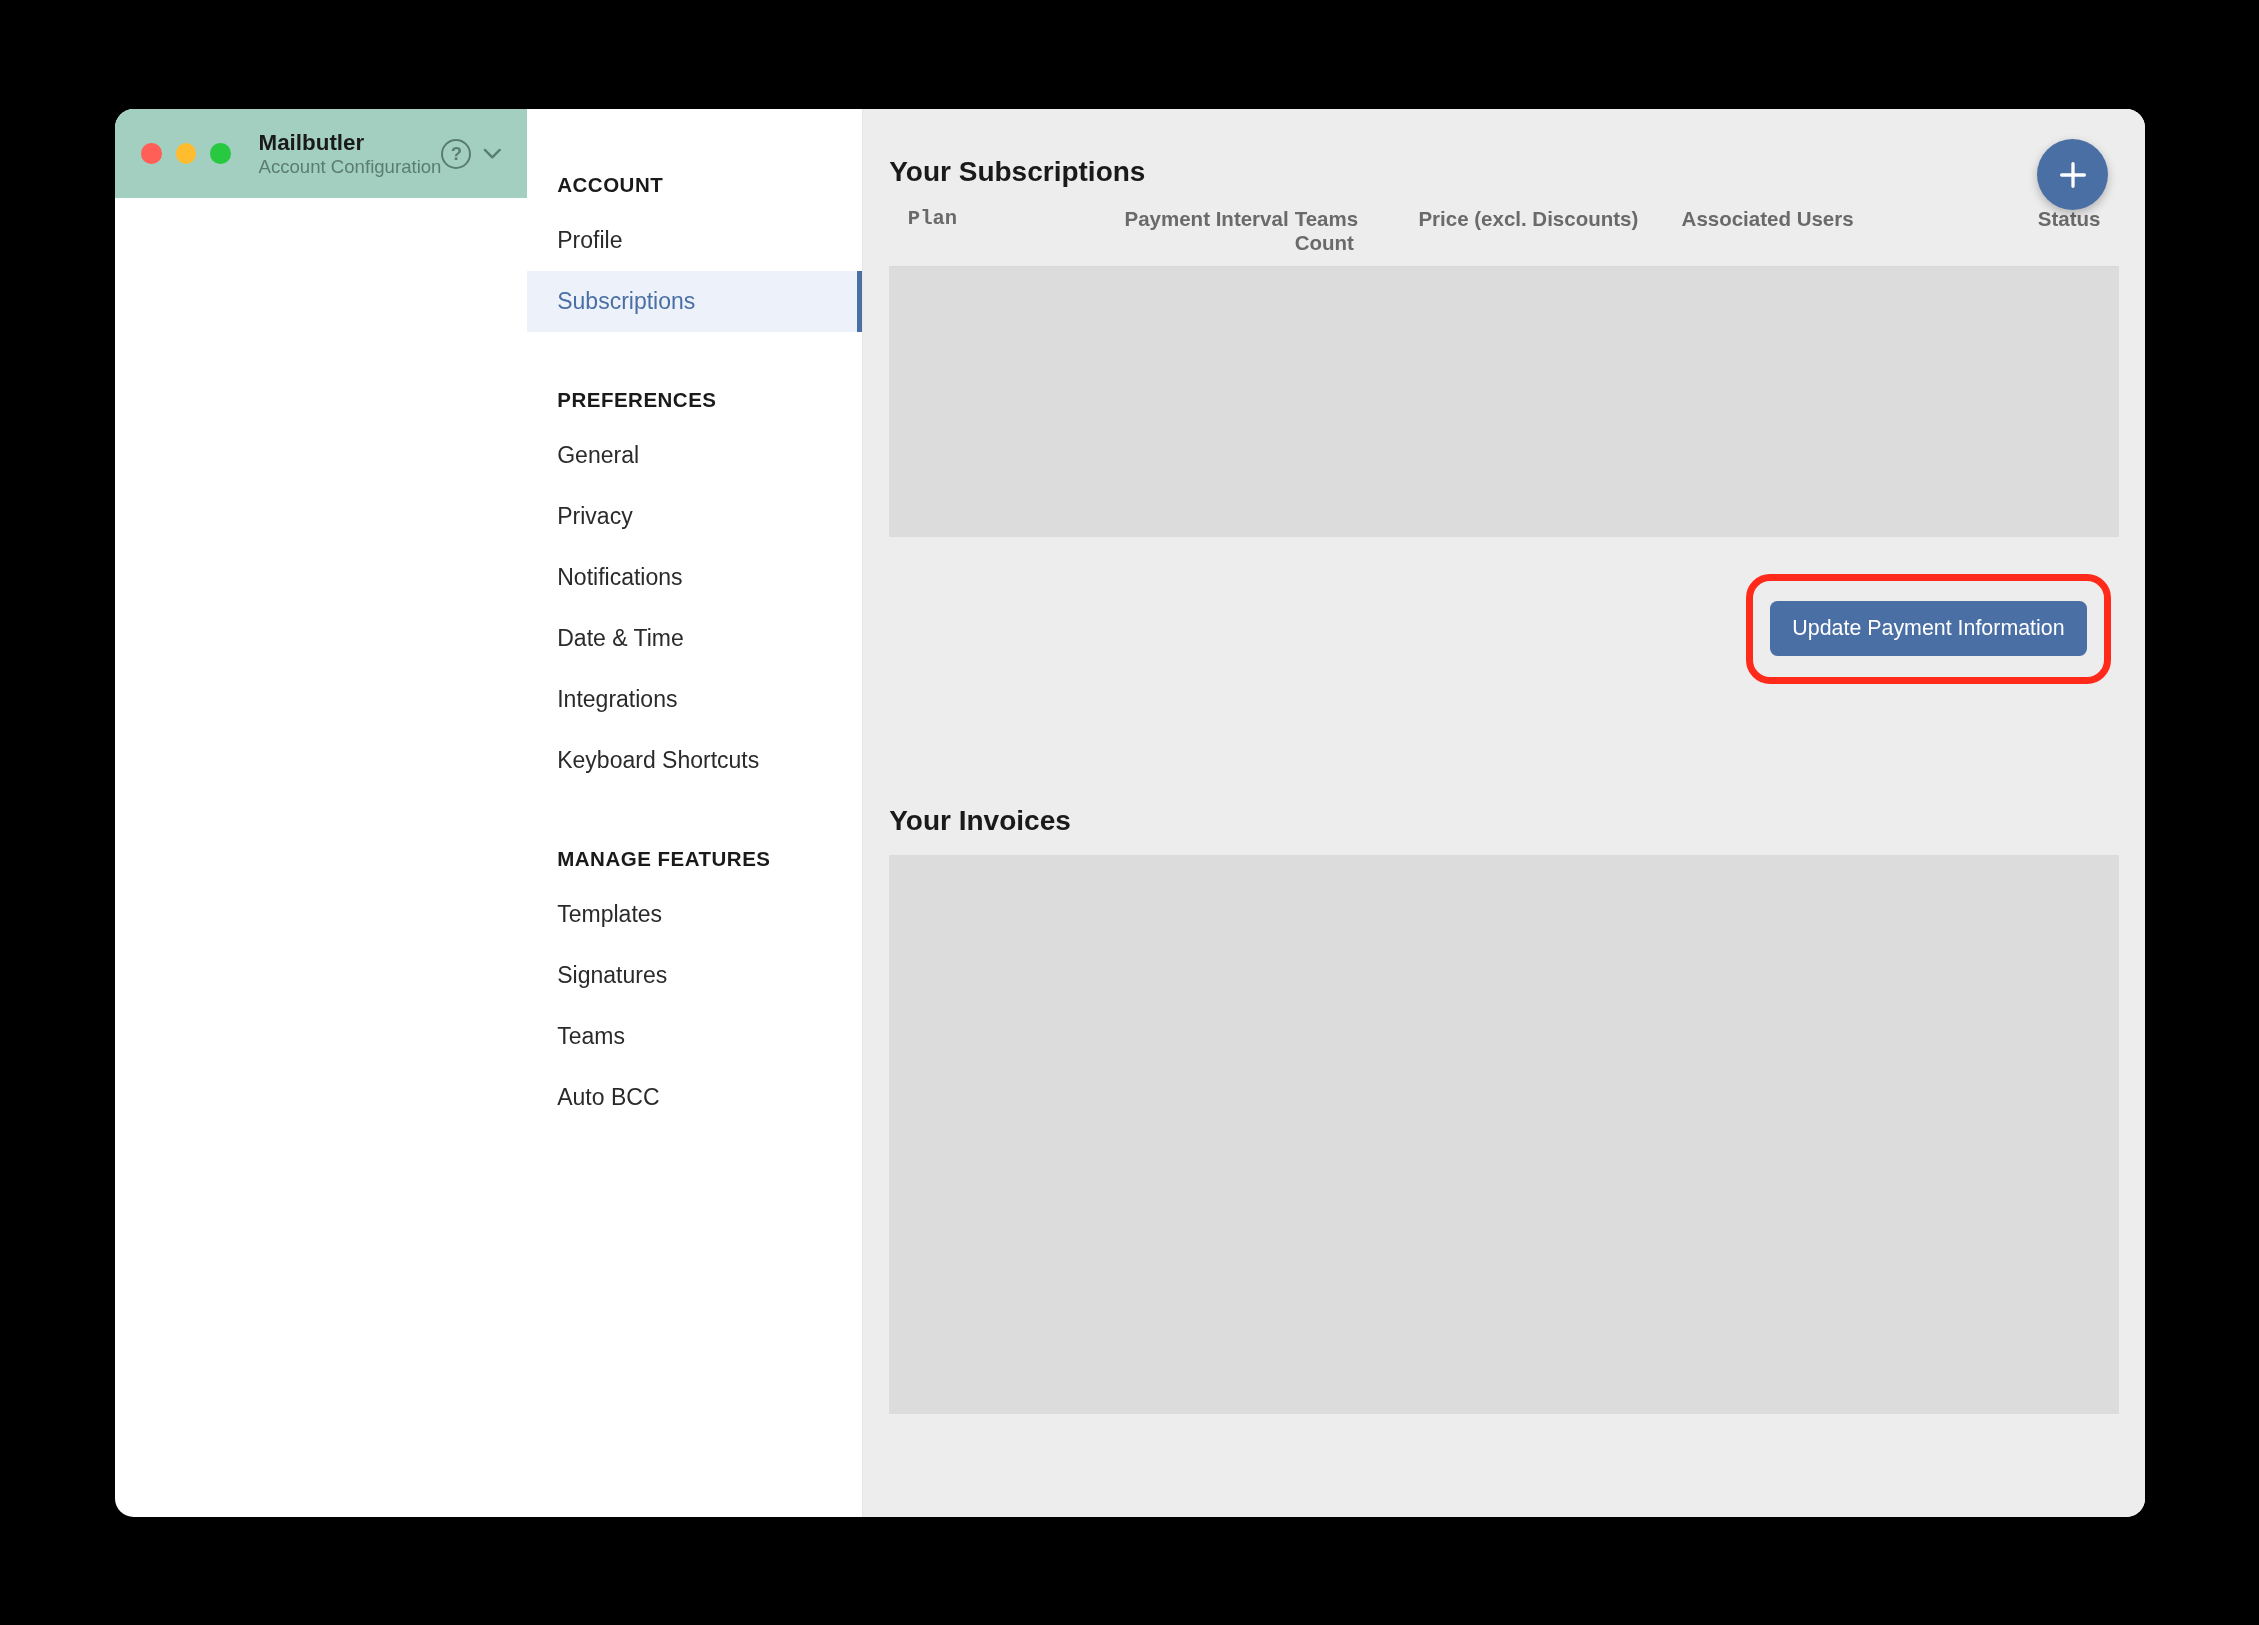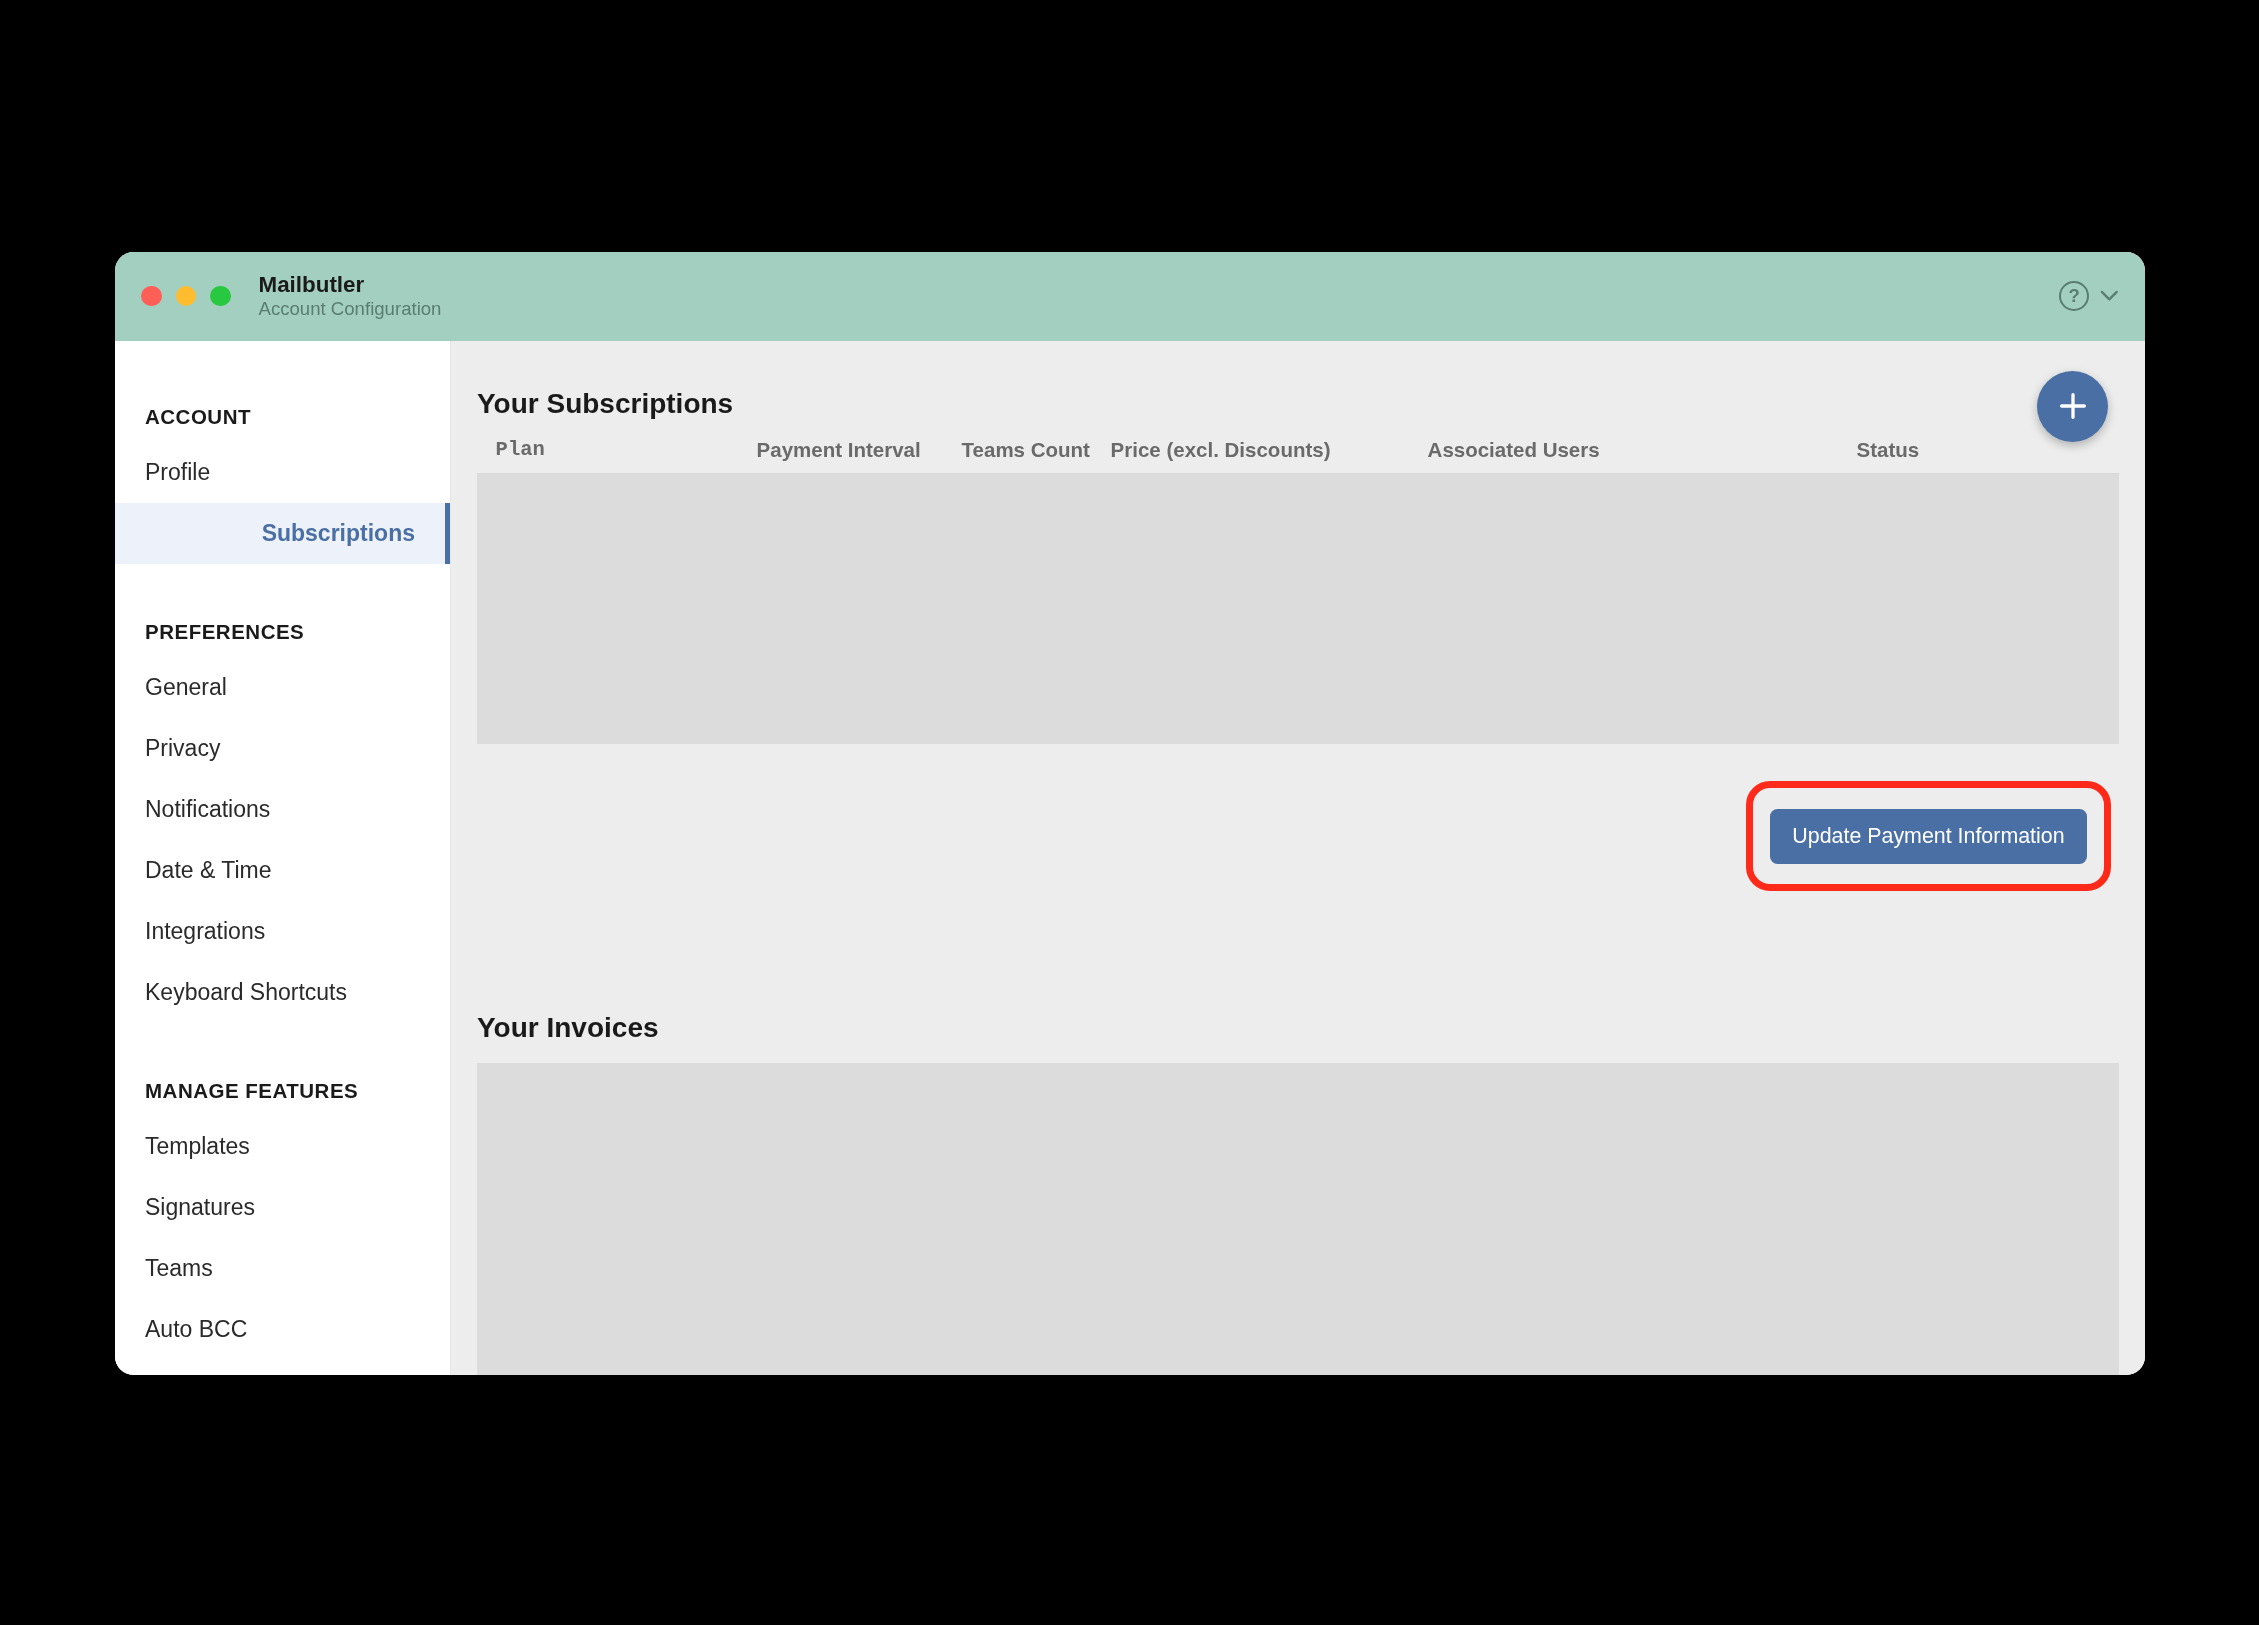--- a/index.html
+++ b/index.html
@@ -11,27 +11,27 @@
     body {
       background: #000;
       width: 2260px;
       height: 1626px;
       display: flex;
       align-items: center;
       justify-content: center;
     }
     .window {
       width: 2030px;
-      height: 1123px;
+      height: 1408px;
       background: #fff;
       border-radius: 18.6px;
       overflow: hidden;
       box-shadow: 0 9.3px 37px rgba(0,0,0,0.4);
       display: flex;
-      flex-direction: column;
+      flex-direction: row;
     }
     .titlebar {
       background: #a3cfc0;
       height: 89px;
       display: flex;
       align-items: center;
       padding: 0 26px;
       flex-shrink: 0;
     }
     .traffic-lights {
@@ -104,23 +104,22 @@
     }
     .sidebar-item {
       font-size: 23px;
       color: #2a2a2a;
       padding: 17px 30px;
       cursor: pointer;
     }
     .sidebar-item.active {
       background: #edf2fa;
       color: #4a6fa5;
-      font-weight: 700;
+      font-weight: 400;
       border-right: 5.6px solid #4a6fa5;
-      text-align: right;
     }
     .section-spacer {
       height: 39px;
     }
     .main {
       flex: 1;
       background: #ededed;
       overflow-y: auto;
       padding: 47px 26px 0 26px;
       position: relative;

